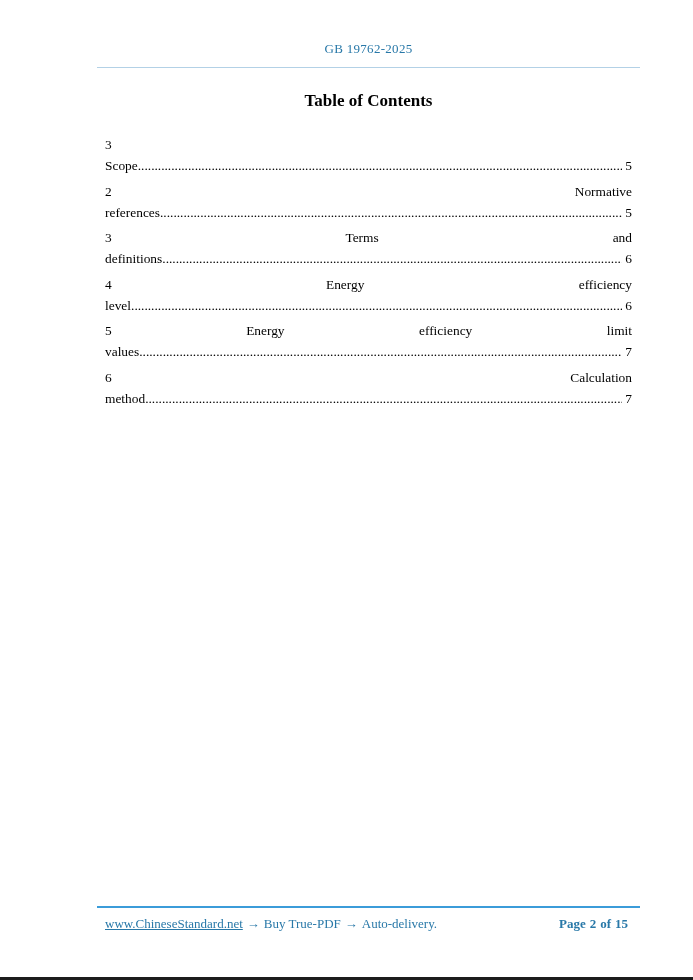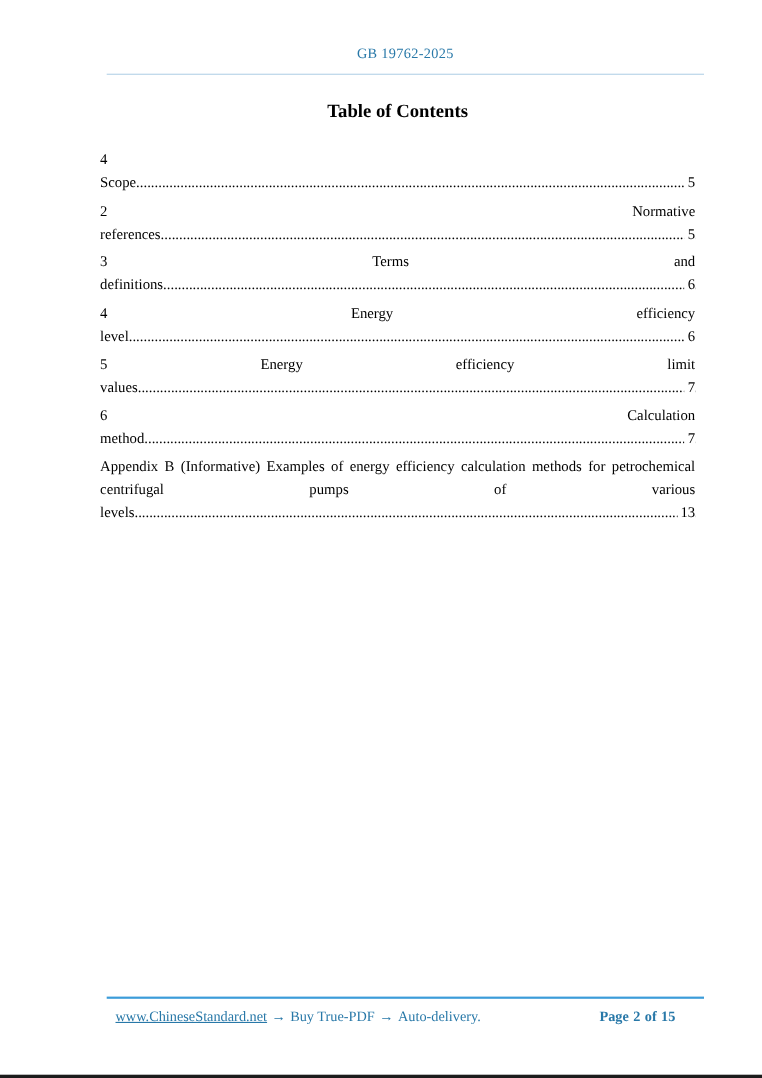--- a/index.html
+++ b/index.html
@@ -34,21 +34,21 @@
     top: 67px;
     left: 97px;
     right: 97px;
     border-top: 1px solid var(--color-header_rule, #B3D1E6);
   }
 
   
   .content {
     position: absolute;
     top: 90px;
-    left: 91px;
+    left: 105px;
     right: 105px;
   }
   .toc-title {
     text-align: center;
     font-weight: bold;
     font-size: 17px;
     line-height: 22px;
     margin: 0 0 22px 0;
   }
 
@@ -85,21 +85,21 @@
     position: absolute;
     top: 906px;
     left: 97px;
     right: 97px;
     border-top: 2px solid var(--color-footer_rule, #3B9CD9);
   }
   .doc-footer {
     position: absolute;
     top: 916px;
     left: 105px;
-    right: 121px;
+    right: 107px;
     display: flex;
     justify-content: space-between;
     align-items: baseline;
     font-size: 13px;
     color: var(--color-accent, #2878A8);
   }
   .site-link {
     color: var(--color-accent, #2878A8);
     text-decoration: underline;
     cursor: pointer;
@@ -134,21 +134,21 @@
 
   <div class="doc-header">GB 19762-2025</div>
 
   <div class="header-rule"></div>
 
   <div class="content">
     <h1 class="toc-title">Table of Contents</h1>
 
     <div class="toc-list">
         <div class="toc-row">
-      <span class="toc-label">4 Scope</span><span class="toc-leader"></span>
+      <span class="toc-label">3 Scope</span><span class="toc-leader"></span>
       <span class="toc-page">5</span>
     </div>
         <div class="toc-row">
       <span class="toc-label">2 Normative references</span><span class="toc-leader"></span>
       <span class="toc-page">5</span>
     </div>
         <div class="toc-row">
       <span class="toc-label">3 Terms and definitions</span><span class="toc-leader"></span>
       <span class="toc-page">6</span>
     </div>
@@ -157,24 +157,20 @@
       <span class="toc-page">6</span>
     </div>
         <div class="toc-row">
       <span class="toc-label">5 Energy efficiency limit values</span><span class="toc-leader"></span>
       <span class="toc-page">7</span>
     </div>
         <div class="toc-row">
       <span class="toc-label">6 Calculation method</span><span class="toc-leader"></span>
       <span class="toc-page">7</span>
     </div>
-        <div class="toc-row">
-      <span class="toc-label">Appendix B (Informative) Examples of energy efficiency calculation methods for petrochemical centrifugal pumps of various levels</span><span class="toc-leader"></span>
-      <span class="toc-page">13</span>
-    </div>
       </div>
   </div>
 
   <div class="footer-rule"></div>
 
   <div class="doc-footer">
     <div>
       <a class="site-link" href="#">www.ChineseStandard.net</a><span class="arrow">→</span><span>Buy True-PDF</span><span class="arrow">→</span><span>Auto-delivery.</span>
     </div>
     <div class="page-indicator">

